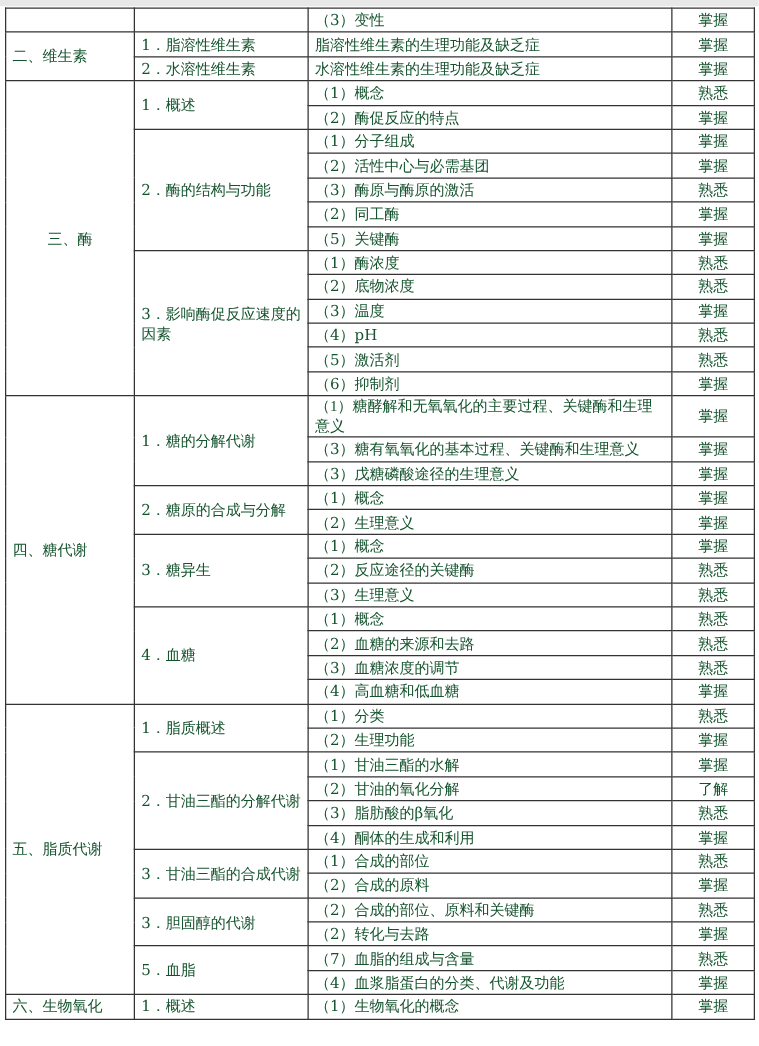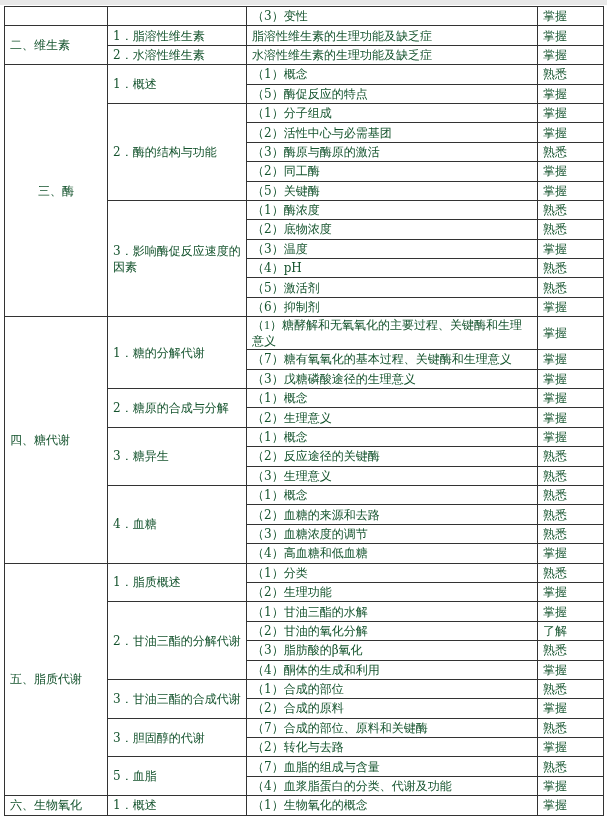--- a/index.html
+++ b/index.html
@@ -17,21 +17,21 @@
   table.syllabus td {
     border: 1px solid #333;
     padding: 0 5px;
     height: 18.4px;
     line-height: 16px;
     vertical-align: middle;
     white-space: normal;
     word-break: break-all;
   }
   td.c1 { padding-left: 6px; }
-  td.c4 { padding: 0; }
+  td.c4 { text-align: center; padding: 0; }
   td.tall { height: 36px; font-family: Liberation Serif, serif; }
   td.tall2 { height: 36px; }
   col.w1 { width: 103px; }
   col.w2 { width: 139px; }
   col.w3 { width: 291px; }
   col.w4 { width: 66px; }
 </style>
 </head>
 <body>
 
@@ -65,21 +65,21 @@
       <td class="c4">掌握</td>
     </tr>
 
     <tr>
       <td class="c1" rowspan="13" style="vertical-align:middle;text-align:center;">三、酶</td>
       <td rowspan="2">1．概述</td>
       <td>（1）概念</td>
       <td class="c4">熟悉</td>
     </tr>
     <tr>
-      <td>（5）酶促反应的特点</td>
+      <td>（2）酶促反应的特点</td>
       <td class="c4">掌握</td>
     </tr>
     <tr>
       <td rowspan="5">2．酶的结构与功能</td>
       <td>（1）分子组成</td>
       <td class="c4">掌握</td>
     </tr>
     <tr>
       <td>（2）活性中心与必需基团</td>
       <td class="c4">掌握</td>
@@ -122,21 +122,21 @@
       <td class="c4">掌握</td>
     </tr>
 
     <tr>
       <td class="c1" rowspan="12">四、糖代谢</td>
       <td rowspan="3">1．糖的分解代谢</td>
       <td class="tall">（1）糖酵解和无氧氧化的主要过程、关键酶和生理意义</td>
       <td class="c4">掌握</td>
     </tr>
     <tr>
-      <td class="tall2">（7）糖有氧氧化的基本过程、关键酶和生理意义</td>
+      <td class="tall2">（3）糖有氧氧化的基本过程、关键酶和生理意义</td>
       <td class="c4">掌握</td>
     </tr>
     <tr>
       <td>（3）戊糖磷酸途径的生理意义</td>
       <td class="c4">掌握</td>
     </tr>
     <tr>
       <td rowspan="2">2．糖原的合成与分解</td>
       <td>（1）概念</td>
       <td class="c4">掌握</td>
@@ -207,21 +207,21 @@
       <td rowspan="2">3．甘油三酯的合成代谢</td>
       <td>（1）合成的部位</td>
       <td class="c4">熟悉</td>
     </tr>
     <tr>
       <td>（2）合成的原料</td>
       <td class="c4">掌握</td>
     </tr>
     <tr>
       <td rowspan="2">3．胆固醇的代谢</td>
-      <td>（7）合成的部位、原料和关键酶</td>
+      <td>（2）合成的部位、原料和关键酶</td>
       <td class="c4">熟悉</td>
     </tr>
     <tr>
       <td>（2）转化与去路</td>
       <td class="c4">掌握</td>
     </tr>
     <tr>
       <td rowspan="2">5．血脂</td>
       <td>（7）血脂的组成与含量</td>
       <td class="c4">熟悉</td>

